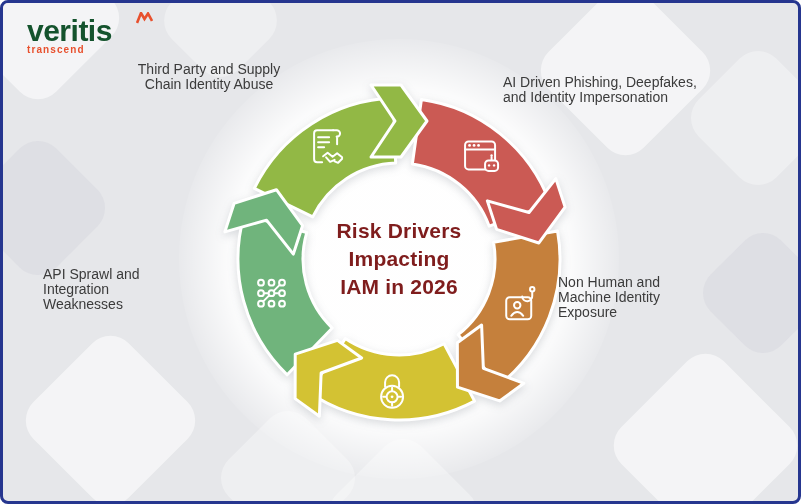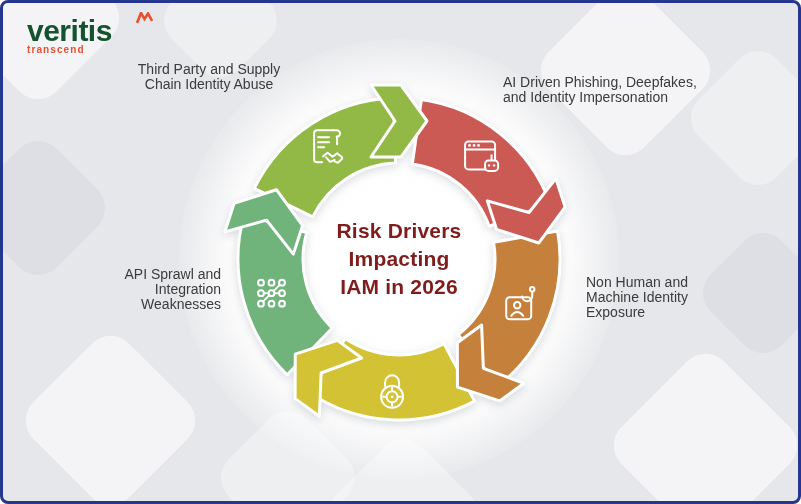--- a/index.html
+++ b/index.html
@@ -40,23 +40,23 @@
   }
 
   .lbl{
     position:absolute;
     font-size:14px;font-weight:normal;line-height:15px;
     color:#3b3b3b;
     white-space:pre-line;
   }
   .lbl-third   {left:100px;top:59px;width:212px;text-align:center;}
   .lbl-ai      {left:500px;top:59px;width:252px;text-align:left;margin-top:13px;}
-  .lbl-nonhuman{left:583px;top:272px;width:180px;text-align:left;}
+  .lbl-nonhuman{left:555px;top:272px;width:180px;text-align:left;}
   .lbl-quantum {left:280px;top:435px;width:252px;text-align:center;}
-  .lbl-api     {left:40px;top:264px;width:178px;text-align:right;}
+  .lbl-api     {left:40px;top:264px;width:178px;}
 
   .logo{position:absolute;left:24px;top:13px;width:110px;}
   .logo .brand{
     position:relative;display:inline-block;
     font-size:30px;font-weight:bold;letter-spacing:-0.5px;
     color:#14532d;line-height:30px;
   }
   .logo .mark{position:absolute;top:-4px;right:-16px;}
   .logo .tagline{
     text-align:left;

